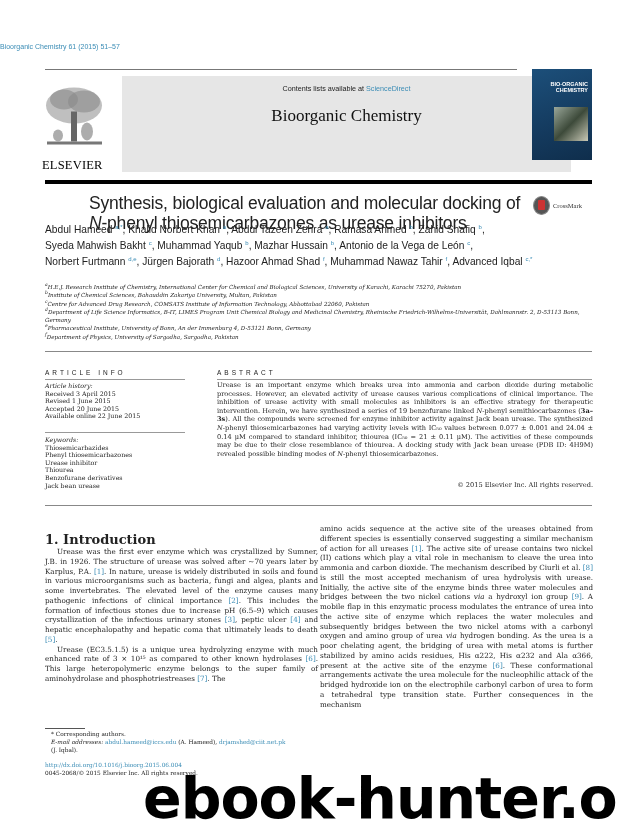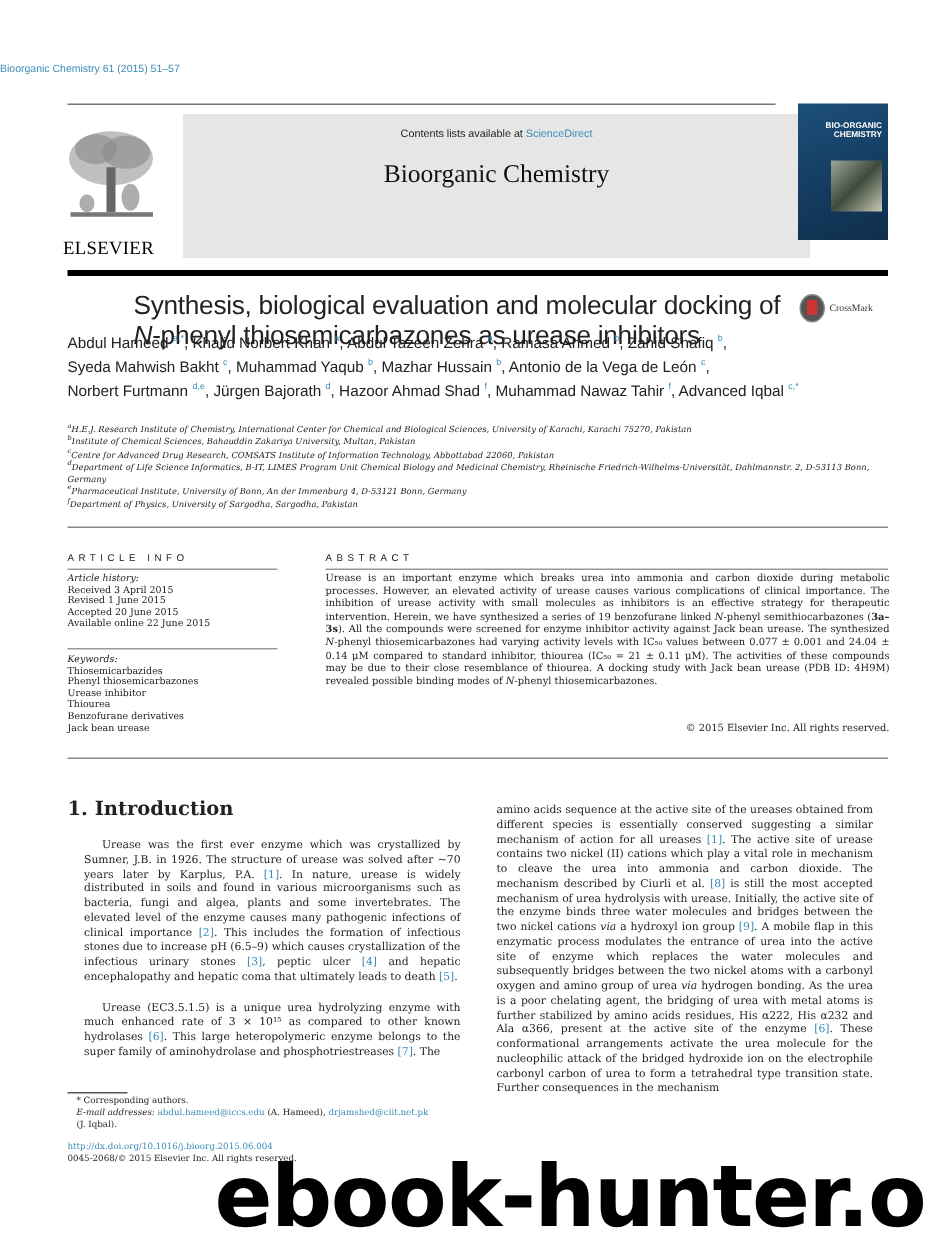--- a/index.html
+++ b/index.html
@@ -3,21 +3,21 @@
 <meta charset="utf-8">
 <style>
   html, body { margin:0; padding:0; background:#fff; }
   body { width:620px; height:827px; position:relative; overflow:hidden; font-family:"DejaVu Serif", "Liberation Serif", serif; color:#222; }
   a, .link { color:#3a8cb5; text-decoration:none; }
 
   .journal-ref { position:absolute; top:43px; left:0; width:620px; text-align:left; font-size:7px; color:#3a8cb5; font-family:Liberation Sans, sans-serif; }
   .rule-top { position:absolute; top:69px; left:45px; width:472px; height:1px; background:#777; }
   .elsevier-logo { position:absolute; top:76px; left:42px; width:65px; height:95px; }
   .elsevier-word { position:absolute; top:158px; left:42px; font-family:"Liberation Serif", serif; font-size:12.5px; color:#000000; letter-spacing:0.2px; }
-  .header-box { position:absolute; top:76px; left:122px; width:418px; height:96px; background:#e6e6e6; }
+  .header-box { position:absolute; top:76px; left:122px; width:418px; height:96px; background:#e6e6e6;padding-left:31px; }
   .contents-line { position:absolute; top:8px; left:0; width:100%; text-align:center; font-size:7.2px; color:#222; font-family:"Liberation Sans", sans-serif; }
   .journal-name { position:absolute; top:30px; left:0; width:100%; text-align:center; font-size:17px; color:#111; font-family:"Liberation Serif", serif; }
   .homepage-line { position:absolute; top:74px; left:0; width:100%; text-align:center; font-size:7.2px; color:#222; letter-spacing:1px; font-family:"Liberation Sans", sans-serif; }
   .cover { position:absolute; top:69px; left:532px; width:60px; height:91px; background:linear-gradient(160deg,#1c4f7a,#143a5e 60%,#0f2e4c); }
   .cover-title { position:absolute; top:12px; right:4px; text-align:right; font-size:5.5px; line-height:6px; color:#fff; font-family:"Liberation Sans", sans-serif; font-weight:bold; }
   .cover-img { position:absolute; top:38px; left:22px; width:34px; height:34px; background:linear-gradient(135deg,#9aa79a,#3d4a3a 50%,#c9c9b7); }
   .rule-thick { position:absolute; top:180px; left:45px; width:547px; height:4px; background:#000; }
 
   .title { position:absolute; top:193px; left:45px; width:450px; font-size:17.5px; line-height:20px; color:#222; font-family:"Liberation Sans", sans-serif; letter-spacing:-0.2px;margin-left:44px; }
   .title i { font-style:italic; }
@@ -41,21 +41,21 @@
 
   .info-block { position:absolute; left:45px; width:150px; font-size:6.3px; line-height:7.6px; color:#222; }
   .info-block .head { font-style:italic; }
 
   .abstract { position:absolute; top:381px; left:217px; width:376px; font-size:6.6px; line-height:8.6px; color:#222; text-align:justify; }
   .abstract b { font-weight:bold; }
   .copyright { position:absolute; top:481px; left:217px; width:376px; text-align:right; font-size:6.6px; color:#222; }
 
   .section-head { position:absolute; top:532px; left:45px; font-size:13px; font-weight:bold; color:#222; }
   .col { position:absolute; width:273px; font-size:7.2px; line-height:9.75px; color:#222; text-align:justify; }
-  .col p { margin:11px; text-indent:12px; }
+  .col p { margin:0; text-indent:12px; }
   .col .ref { color:#3a8cb5; }
 
   .fn-rule { position:absolute; top:728px; left:45px; width:40px; height:1px; background:#555; }
   .footnote { position:absolute; top:731px; left:45px; width:275px; font-size:5.8px; line-height:7.8px; color:#222; }
   .doi { position:absolute; top:762px; left:45px; font-size:5.8px; line-height:7.5px; color:#222; }
 
   .watermark { position:absolute; top:768px; left:143px; font-family:"DejaVu Sans", sans-serif; font-weight:bold; font-size:57px; line-height:60px; color:#000; letter-spacing:-1px; white-space:nowrap; }
 </style>
 </head>
 <body>

